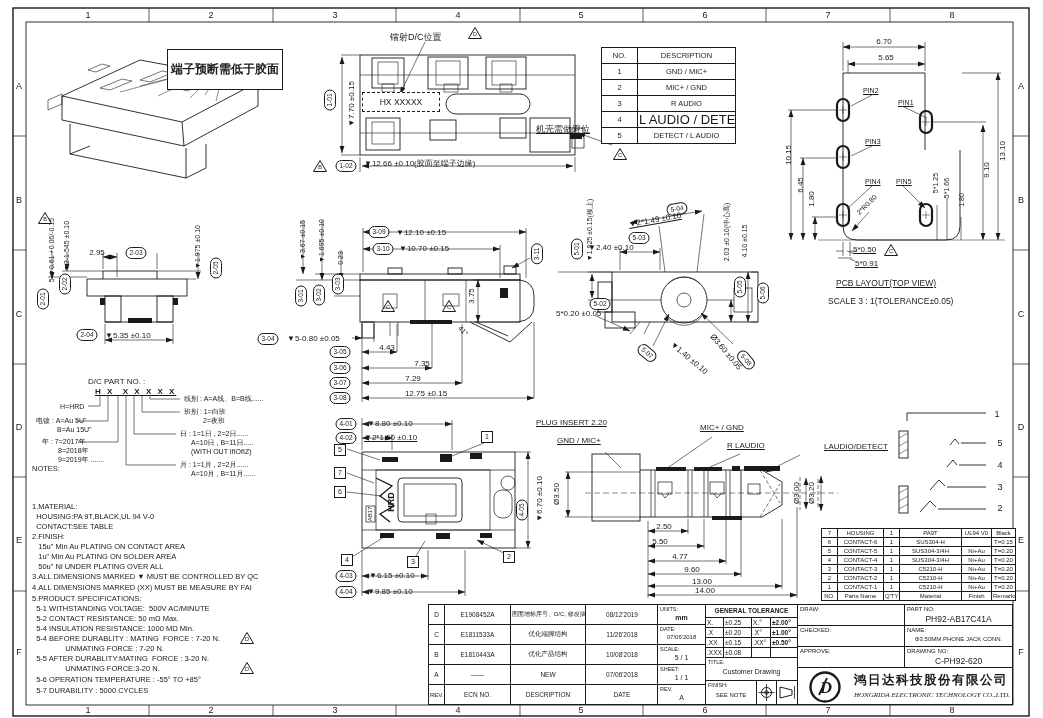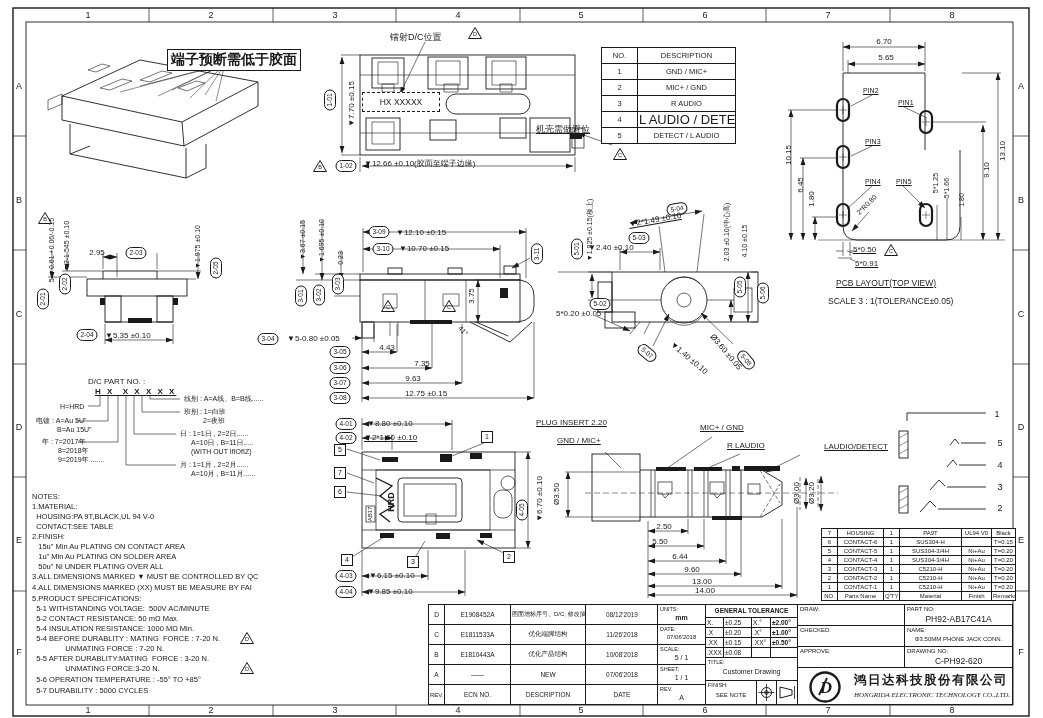--- a/index.html
+++ b/index.html
@@ -15,22 +15,22 @@
   .balloon{position:absolute;border:1px solid #1a1a1a;border-radius:8px;font-size:6.5px;
            line-height:9px;height:10px;padding:0 3px;white-space:nowrap;background:#fff;}
   .bc{transform:translate(-50%,-50%);}
   .bv{transform:translate(-50%,-50%) rotate(-90deg);}
   .sq{position:absolute;width:10px;height:10px;border:1px solid #1a1a1a;font-size:7px;
       line-height:10px;text-align:center;background:#fff;}
   .trimark{position:absolute;width:14px;height:12px;}
   .trimark svg{position:absolute;left:0;top:0;}
   .trimark .tl{position:absolute;left:0;right:0;top:4px;font-size:5.5px;text-align:center;line-height:7px;}
   .zone{position:absolute;font-size:9px;}
-  .notebox{position:absolute;border:1.5px solid #1a1a1a;font-size:14px;font-weight:bold;
-           padding:1px 3px;background:#fff;white-space:nowrap;}
+  .notebox{position:absolute;border:1.5px solid #1a1a1a;font-size:12px;font-weight:bold;
+           padding:11px 3px;background:#fff;white-space:nowrap;}
   .dashbox{position:absolute;border:1px dashed #1a1a1a;text-align:center;font-size:8.5px;background:#fff;}
   .tbl{position:absolute;border-collapse:collapse;table-layout:fixed;background:#fff;}
   .tbl td{border:1px solid #1a1a1a;padding:0 1px;overflow:hidden;white-space:nowrap;
           font-family:"Liberation Sans",sans-serif;color:#1a1a1a;}
   .cell{position:absolute;border:1px solid #1a1a1a;background:#fff;box-sizing:border-box;}
   .cl{position:absolute;font-size:5.5px;left:2px;top:1px;}
   .cv{position:absolute;left:0;right:0;text-align:center;font-size:7px;}
   .wrap{white-space:normal;}
   .note{position:absolute;font-size:7.5px;white-space:pre;}
 </style>
@@ -403,21 +403,21 @@
 <div class="balloon bv" style="left:338px;top:284px">3-03</div>
 <div class="balloon bv" style="left:537px;top:254px">3-11</div>
 <div class="lbl vc" style="left:472px;top:296px">3.75</div>
 <div class="balloon bc" style="left:268px;top:339px">3-04</div>
 <div class="lbl" style="left:287px;top:334px">▼5-0.80 ±0.05</div>
 <div class="balloon bc" style="left:340px;top:352px">3-05</div>
 <div class="lbl ctr" style="left:387px;top:348px">4.43</div>
 <div class="balloon bc" style="left:340px;top:368px">3-06</div>
 <div class="lbl ctr" style="left:422px;top:364px">7.35</div>
 <div class="balloon bc" style="left:340px;top:383px">3-07</div>
-<div class="lbl ctr" style="left:413px;top:379px">9.63</div>
+<div class="lbl ctr" style="left:413px;top:379px">7.29</div>
 <div class="balloon bc" style="left:340px;top:398px">3-08</div>
 <div class="lbl ctr" style="left:426px;top:394px">12.75 ±0.15</div>
 <div class="lbl s7" style="left:463px;top:331px;transform:translate(-50%,-50%) rotate(45deg)">41°</div>
 <div class="trimark" style="left:381px;top:300px">
   <svg width="14" height="12">
         <path d="M7,0.5 L13.5,11.5 H0.5 Z" fill="none" stroke="#1a1a1a" stroke-width="1"></path>
       </svg>
   <span class="tl">C</span>
 </div>
 <div class="trimark" style="left:442px;top:300px">
@@ -467,21 +467,21 @@
 <div class="lbl ul" style="left:536px;top:418px">PLUG INSERT 2.20</div>
 <div class="lbl ul" style="left:557px;top:436px">GND / MIC+</div>
 <div class="lbl ul" style="left:700px;top:423px">MIC+ / GND</div>
 <div class="lbl ul" style="left:727px;top:441px">R LAUDIO</div>
 <div class="lbl ul" style="left:824px;top:442px">LAUDIO/DETECT</div>
 <div class="lbl vc" style="left:557px;top:494px">Ø3.50</div>
 <div class="lbl vc" style="left:797px;top:493px">Ø3.00</div>
 <div class="lbl vc" style="left:812px;top:493px">Ø3.20</div>
 <div class="lbl ctr" style="left:664px;top:527px">2.50</div>
 <div class="lbl ctr" style="left:660px;top:542px">5.50</div>
-<div class="lbl ctr" style="left:680px;top:557px">6.44</div>
+<div class="lbl ctr" style="left:680px;top:557px">4.77</div>
 <div class="lbl ctr" style="left:692px;top:570px">9.60</div>
 <div class="lbl ctr" style="left:702px;top:582px">13.00</div>
 <div class="lbl ctr" style="left:705px;top:591px">14.00</div>
 
 <div class="lbl s9 ctr" style="left:997px;top:414px">1</div>
 <div class="lbl s9 ctr" style="left:1000px;top:443px">5</div>
 <div class="lbl s9 ctr" style="left:1000px;top:465px">4</div>
 <div class="lbl s9 ctr" style="left:1000px;top:487px">3</div>
 <div class="lbl s9 ctr" style="left:1000px;top:508px">2</div>
 
@@ -496,21 +496,21 @@
 <div class="lbl s7" style="left:184px;top:395px">线别 : A=A线、B=B线......</div>
 <div class="lbl s7" style="left:184px;top:408px">班别 : 1=白班</div>
 <div class="lbl s7" style="left:203px;top:417px">2=夜班</div>
 <div class="lbl s7" style="left:180px;top:430px">日 : 1=1日 , 2=2日......</div>
 <div class="lbl s7" style="left:191px;top:439px">A=10日 , B=11日.....</div>
 <div class="lbl s7" style="left:191px;top:448px">(WITH OUT IfIOfIZ)</div>
 <div class="lbl s7" style="left:180px;top:461px">月 : 1=1月 , 2=2月......</div>
 <div class="lbl s7" style="left:191px;top:470px">A=10月 , B=11月......</div>
 
 <div>
-  <div class="note" style="left:32px;top:492px">NOTES:</div>
+  <div class="note" style="left:32px;top:464px">NOTES:</div>
   <div class="note" style="left:32px;top:502px">1.MATERIAL:</div>
   <div class="note" style="left:32px;top:512px">  HOUSING:PA 9T,BLACK,UL 94 V-0</div>
   <div class="note" style="left:32px;top:522px">  CONTACT:SEE TABLE</div>
   <div class="note" style="left:32px;top:532px">2.FINISH:</div>
   <div class="note" style="left:32px;top:542px">   15u" Min Au PLATING ON CONTACT AREA</div>
   <div class="note" style="left:32px;top:552px">   1u" Min Au PLATING ON SOLDER AREA</div>
   <div class="note" style="left:32px;top:562px">   50u" Ni UNDER PLATING OVER ALL</div>
   <div class="note" style="left:32px;top:572px">3.ALL DIMENSIONS MARKED ▼ MUST BE CONTROLLED BY QC</div>
   <div class="note" style="left:32px;top:583px">4.ALL DIMENSIONS MARKED (XX) MUST BE MEASURE BY FAI</div>
   <div class="note" style="left:32px;top:594px">5.PRODUCT SPECIFICATIONS:</div>

